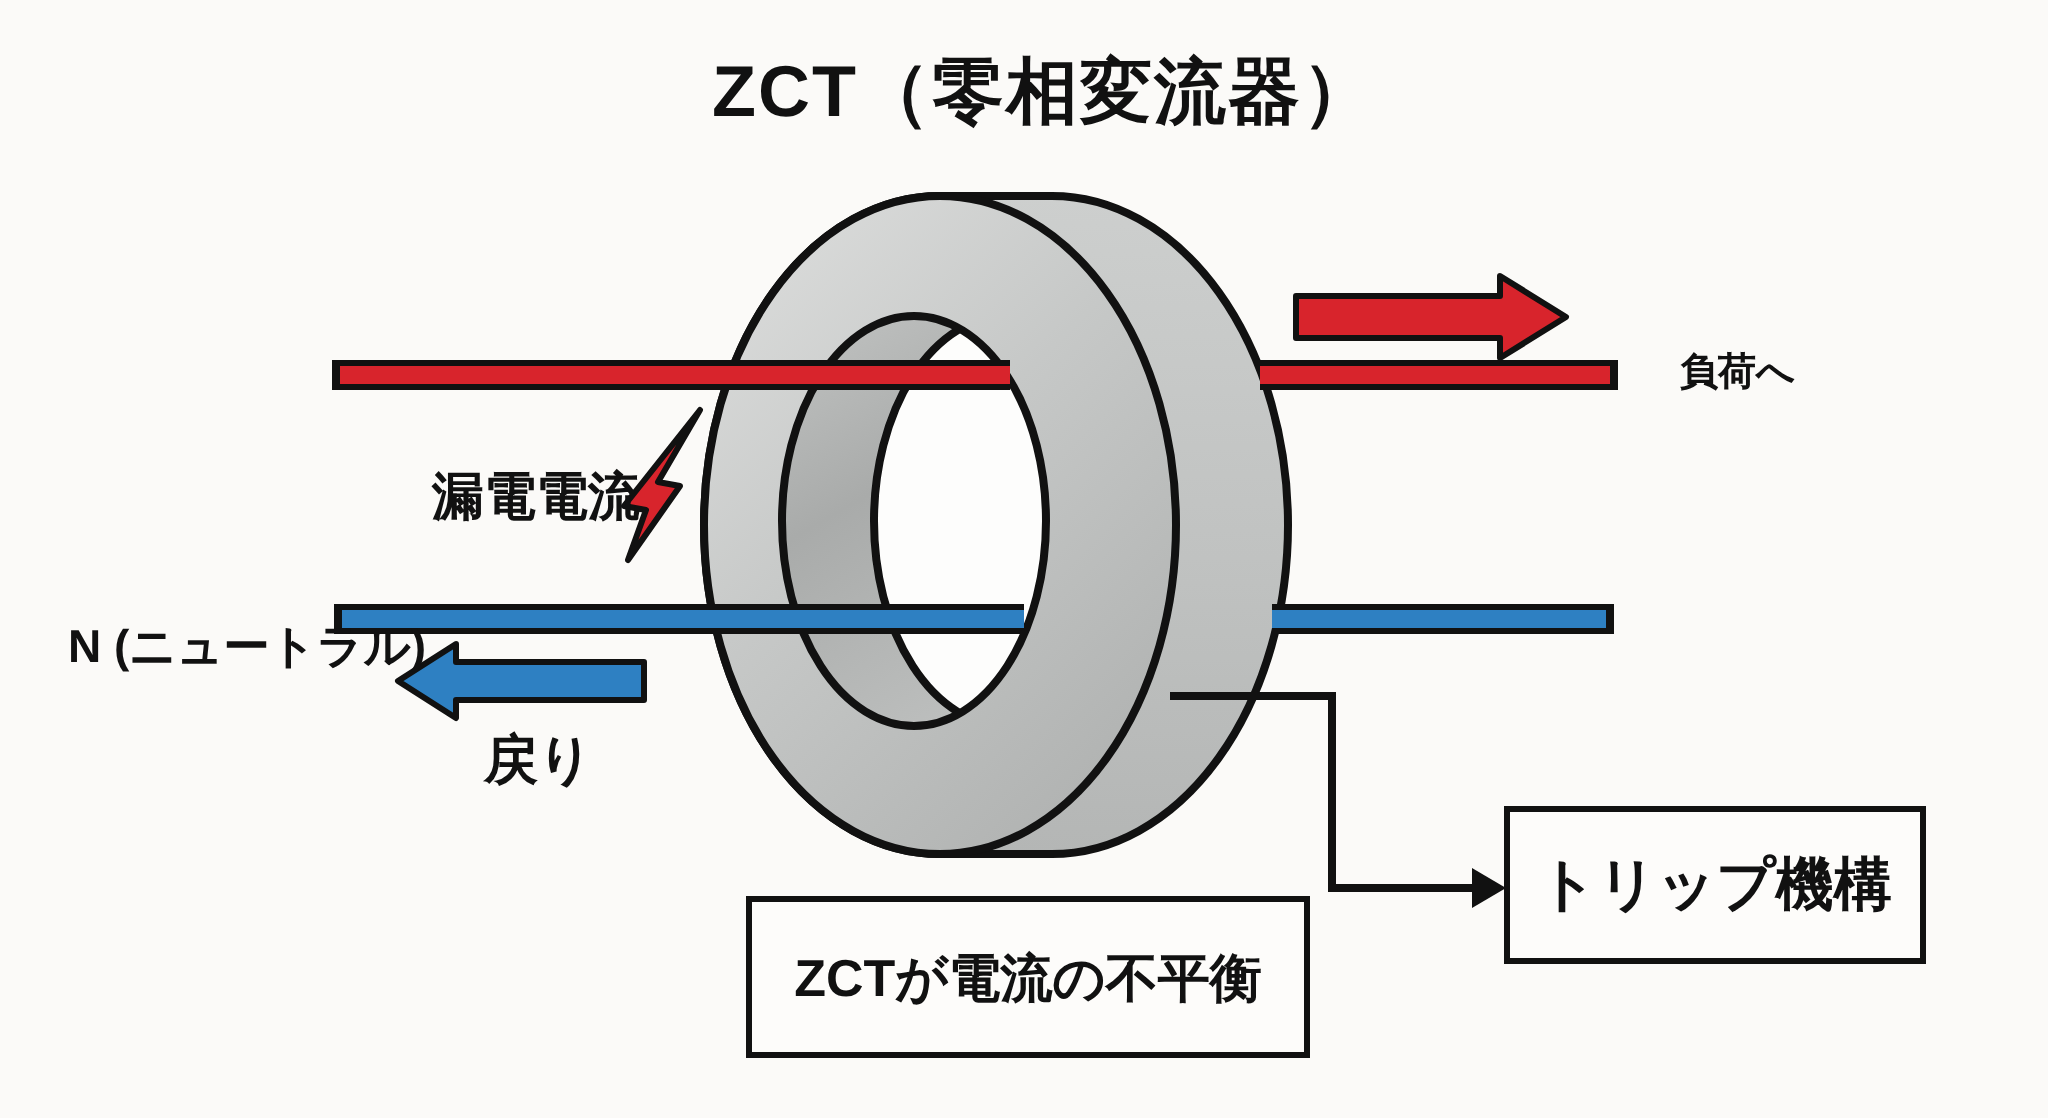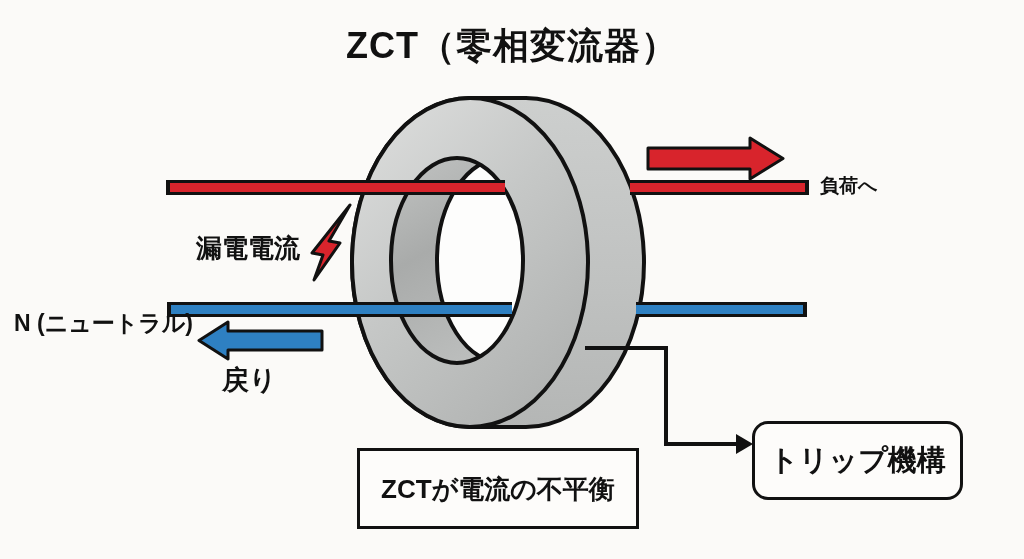--- a/index.html
+++ b/index.html
@@ -8,41 +8,41 @@
     background:#e9e9e9;
   }
   .stage{
     position:relative;
     width:1024px;height:559px;
     background:#fbfaf8;
     overflow:hidden;
     color:#111;
   }
   .stage svg{position:absolute;left:0;top:0;}
-  .lbl{position:absolute;white-space:nowrap;color:#111;}
+  .lbl{position:absolute;white-space:nowrap;color:#111;padding-left:20px;}
   .title{
     left:0;right:0;top:22px;
     text-align:center;
     font-size:36px;font-weight:700;
     letter-spacing:1px;
   }
   .live-label{left:28px;top:173px;width:132px;text-align:right;font-size:24px;font-weight:600;}
   .neutral-label{left:14px;top:296px;width:146px;text-align:right;font-size:23px;font-weight:600;margin-top:12px;}
   .leak-label{left:196px;top:231px;font-size:26px;font-weight:600;}
   .load-label{left:820px;top:173px;font-size:19px;font-weight:600;}
   .return-label{left:222px;top:362px;width:74px;text-align:left;font-size:27px;font-weight:600;}
   .box{
     position:absolute;
     border:3px solid #111;
     background:#fdfcfa;
     display:flex;align-items:center;justify-content:center;
     text-align:center;color:#111;
   }
-  .trip-box{left:752px;top:421px;width:205px;height:73px;font-size:29px;font-weight:600;border-radius:16px;}
-  .detect-box{left:357px;top:448px;width:276px;height:75px;font-size:26px;font-weight:600;line-height:34px;flex-direction:row;text-align:center;}
+  .trip-box{left:752px;top:403px;width:205px;height:73px;font-size:29px;font-weight:600;}
+  .detect-box{left:373px;top:448px;width:276px;height:75px;font-size:26px;font-weight:600;line-height:34px;flex-direction:row;text-align:center;}
 </style>
 </head>
 <body>
 
 <div class="stage">
 
   <svg width="1024" height="559" viewBox="0 0 1024 559">
     <defs>
       <linearGradient id="gradFront" x1="0" y1="0" x2="0.7" y2="1">
         <stop offset="0" stop-color="#dfe0df"></stop>

